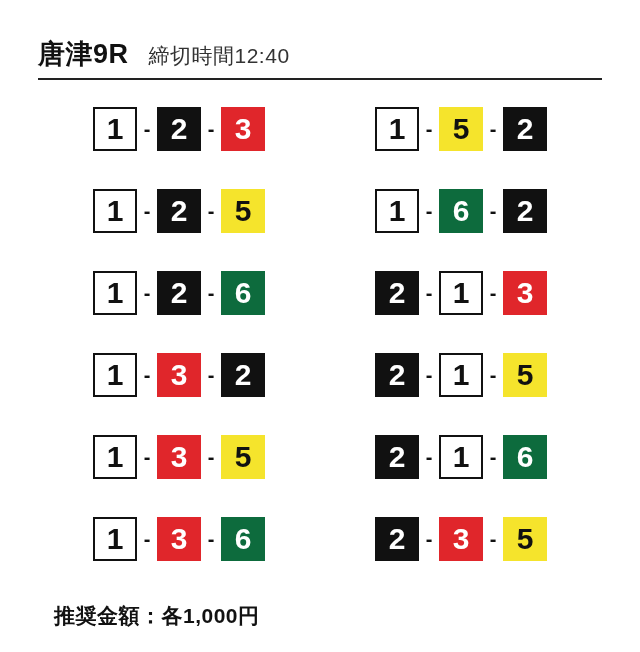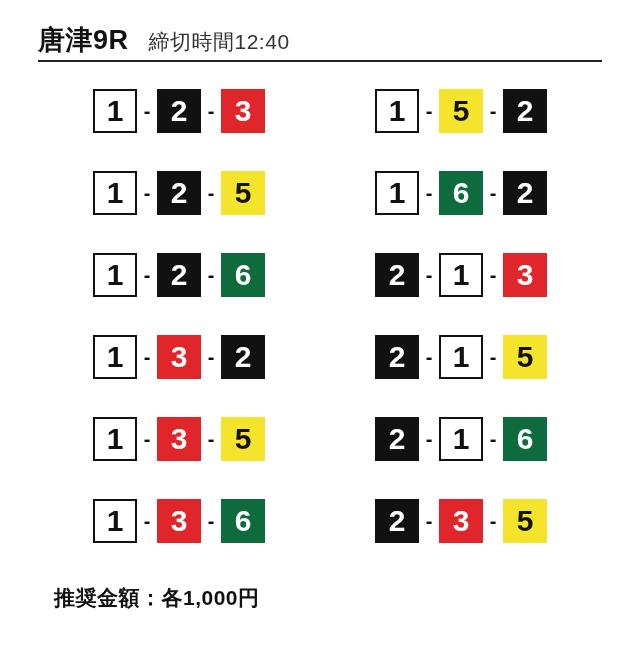--- a/index.html
+++ b/index.html
@@ -17,22 +17,22 @@
   .page {
     position: relative;
     width: 640px;
     height: 652px;
     box-sizing: border-box;
     padding: 0 38px;
   }
   .header {
     display: flex;
     align-items: baseline;
-    height: 60px;
-    padding-top: 22px;
+    height: 78px;
+    padding-top: 36px;
     box-sizing: border-box;
   }
   .race-title {
     font-size: 27px;
     font-weight: bold;
     letter-spacing: 0.5px;
     color: #111111;
   }
   .deadline {
     font-size: 21px;

